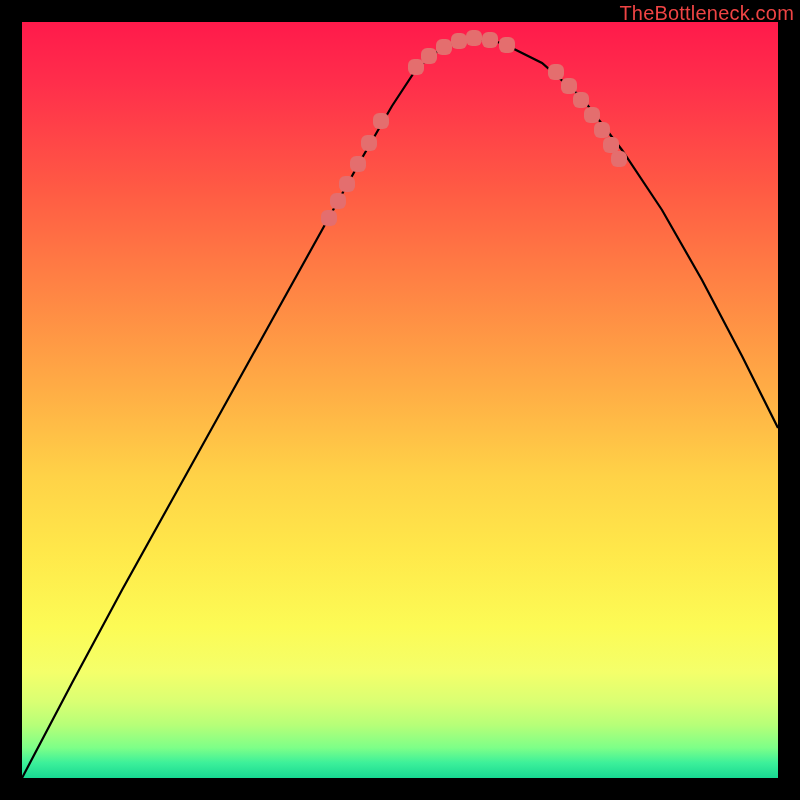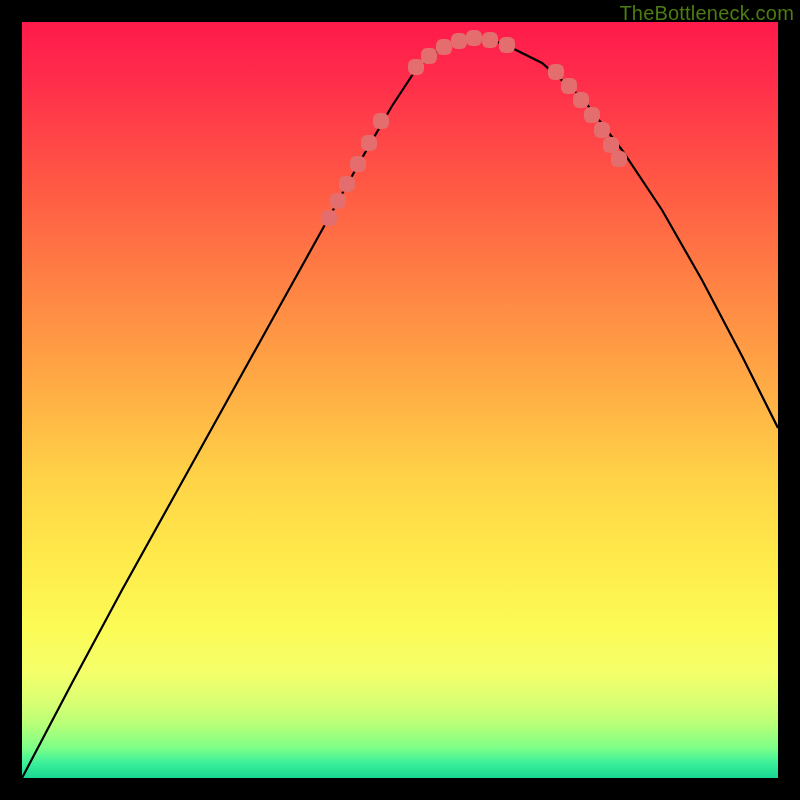--- a/index.html
+++ b/index.html
@@ -30,21 +30,21 @@
       #d9ff73 90%,
       #b6ff78 93%,
       #7dff88 96%,
       #3cf09a 98%,
       #18d892 100%);
   }
   .watermark {
     position: absolute;
     top: 2px;
     right: 6px;
-    color: #4d7c0f;
+    color: #ef4444;
     font-size: 20px;
     font-weight: 500;
     letter-spacing: 0.2px;
     font-family: Verdana, Geneva, sans-serif;
   }
   svg {
     position: absolute;
     left: 0;
     top: 0;
   }

